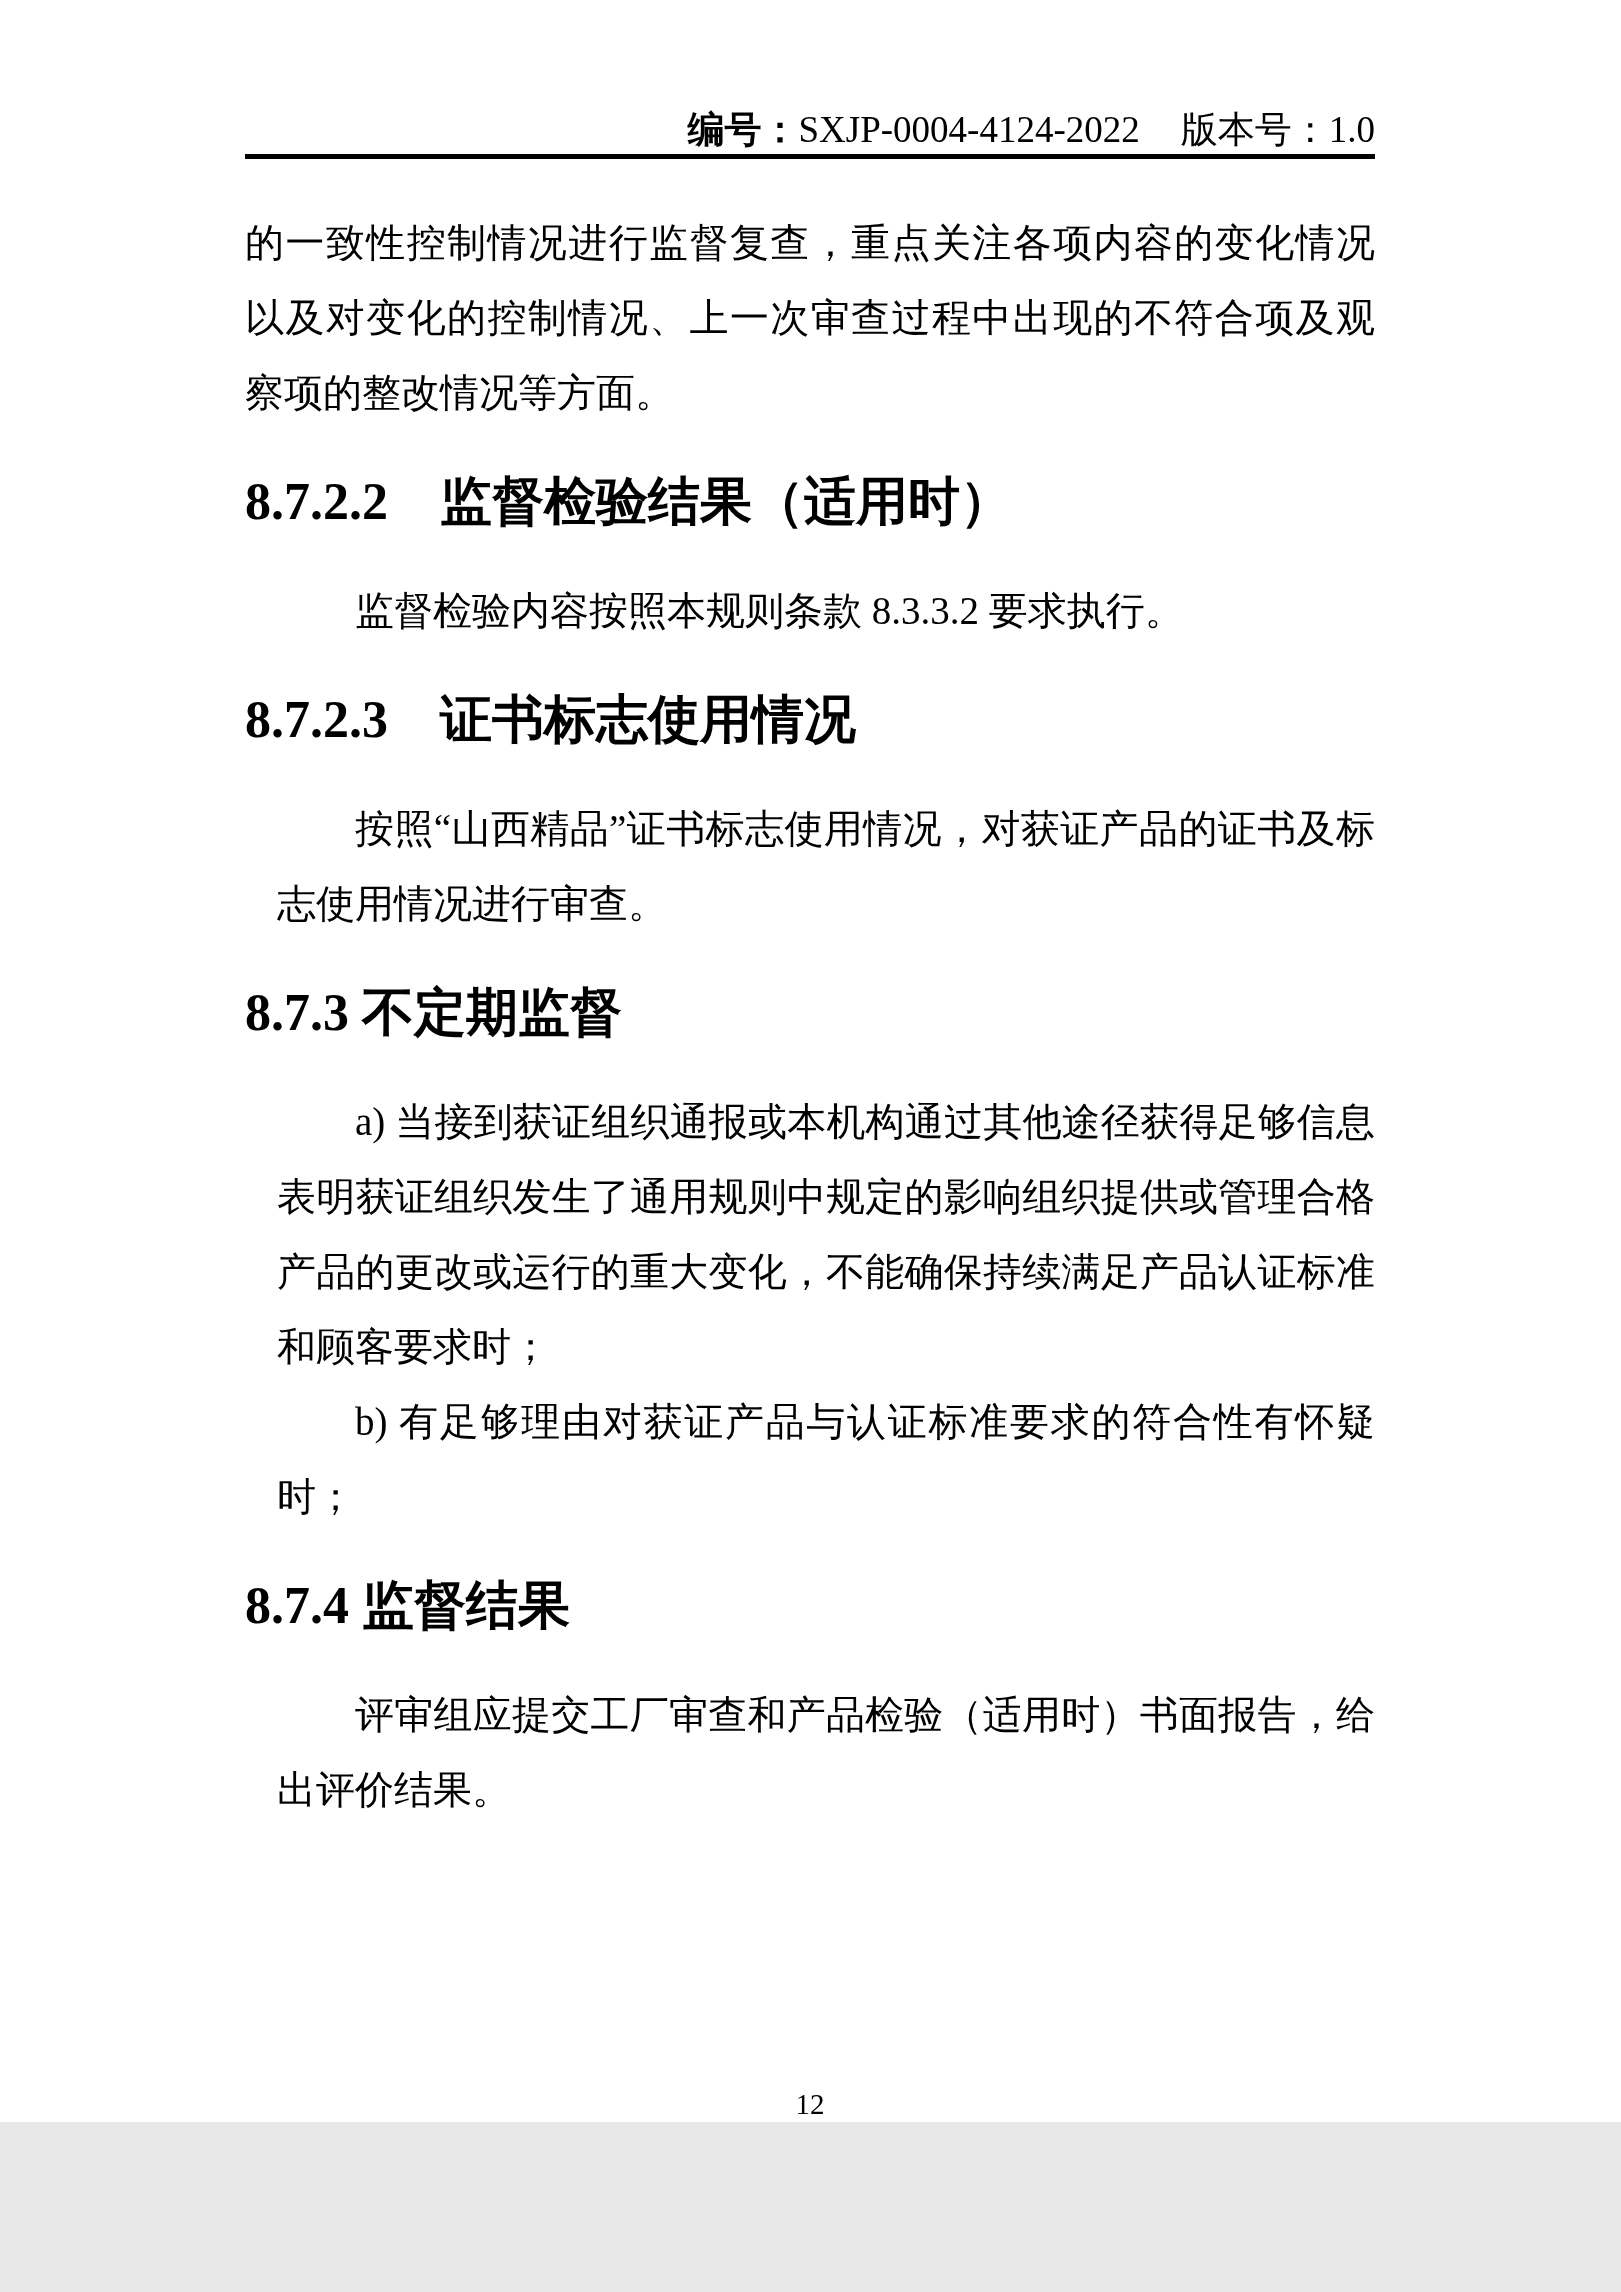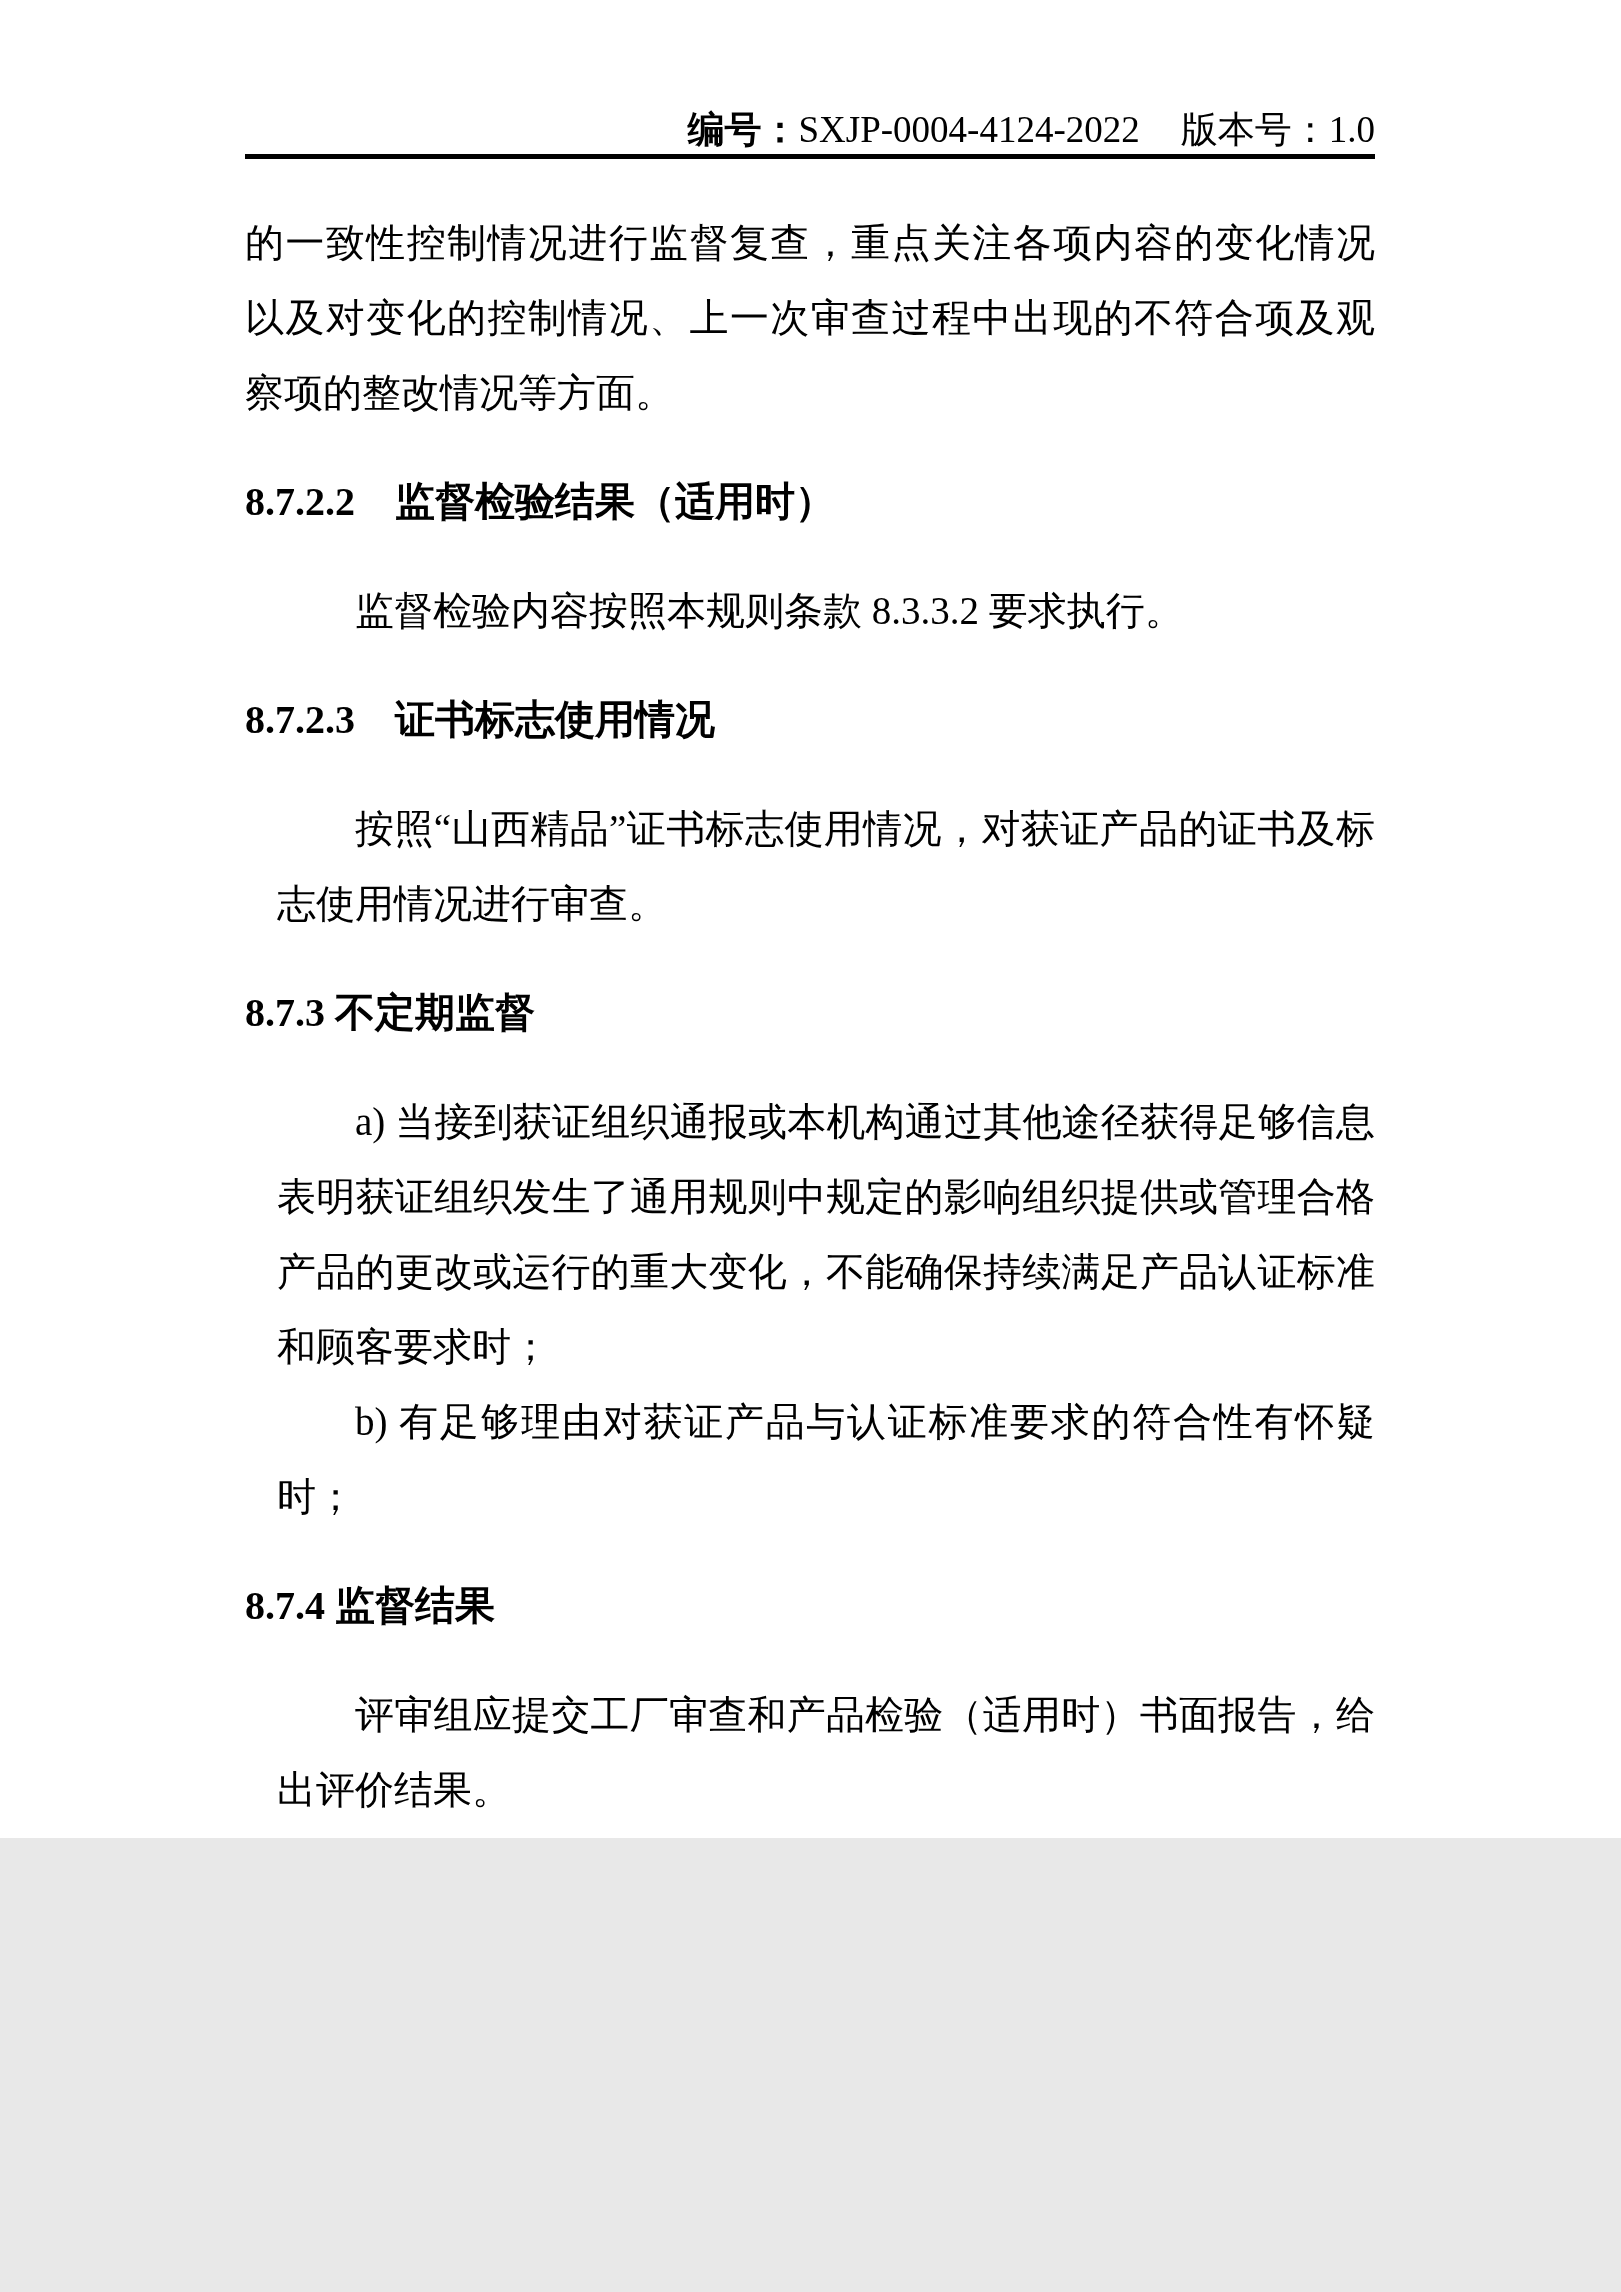--- a/index.html
+++ b/index.html
@@ -3,21 +3,21 @@
 <meta charset="utf-8">
 <style>
   html, body {
     margin: 0;
     padding: 0;
     background: #e8e8e8;
   }
   .page {
     position: relative;
     width: 1621px;
-    height: 1838px;
+    height: 2122px;
     margin: 0 auto;
     background: #ffffff;
     color: #000000;
     font-family: "Liberation Serif", "DejaVu Serif", serif;
     overflow: hidden;
   }
   .page-header {
     padding: 110px 246px 0 245px;
     text-align: right;
     font-size: 37px;
@@ -37,21 +37,21 @@
   .body-para {
     margin: 0;
     font-size: 39px;
     line-height: 75px;
     text-align: justify;
     text-align-last: left;
   }
   .body-para.indented { text-indent: 78px; margin-left: 32px; }
   .section-heading {
     margin: 34px 0;
-    font-size: 40px;
+    font-size: 52px;
     line-height: 75px;
     font-weight: 700;
     text-align: left;
     white-space: pre-wrap;
   }
   .page-footer {
     position: absolute;
     top: 2085px;
     left: 245px;
     right: 246px;

